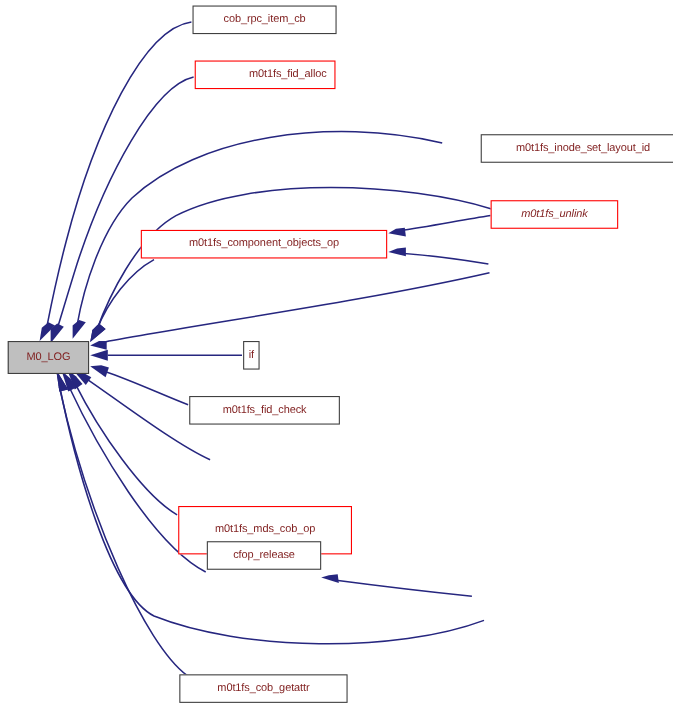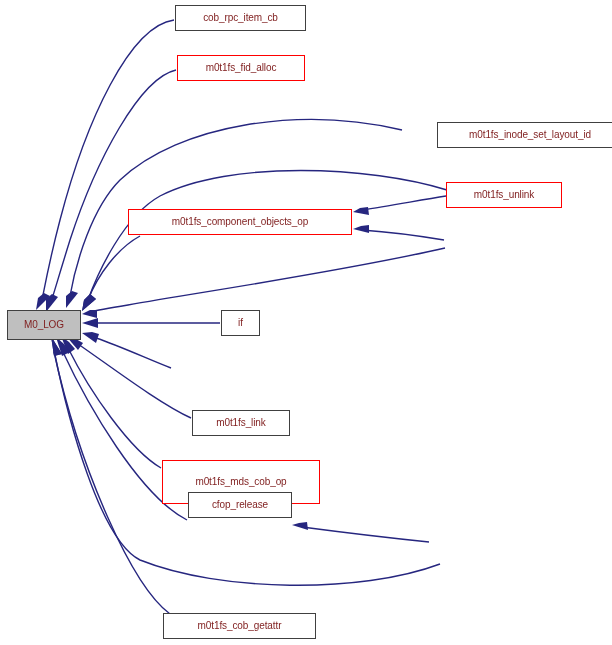--- a/index.html
+++ b/index.html
@@ -160,45 +160,45 @@
   <div id="node-layer">
 
     <div class="node current" style="left:7px;  top:310px; width:74px;  height:30px;">
       <span class="node-label">M0_LOG</span>
     </div>
 
     <div class="node" style="left:175px; top:5px;   width:131px; height:26px;">
       <span class="node-label">cob_rpc_item_cb</span>
     </div>
 
-    <div class="node red" style="left:177px; top:55px;  width:128px; height:26px;">
+    <div class="node red" style="left:177px; top:55px;  width:128px; height:26px;justify-content:flex-end;">
       <span class="node-label">m0t1fs_fid_alloc</span>
     </div>
 
     <div class="node" style="left:401px; top:122px; width:186px; height:26px;margin-left:36px;">
       <span class="node-label">m0t1fs_inode_set_layout_id</span>
     </div>
 
-    <div class="node red" style="left:446px; top:182px; width:116px; height:26px;">
+    <div class="node red" style="left:446px; top:182px; width:116px; height:26px;font-style:italic;">
       <span class="node-label">m0t1fs_unlink</span>
     </div>
 
     <div class="node red" style="left:128px; top:209px; width:224px; height:26px;">
       <span class="node-label">m0t1fs_component_objects_op</span>
     </div>
 
 
-    <div class="node" style="left:221px; top:310px; width:39px;  height:26px;">
+    <div class="node" style="left:221px; top:310px; width:15px;  height:26px;">
       <span class="node-label">if</span>
     </div>
 
-
-    <div class="node" style="left:192px; top:410px; width:98px;  height:26px;">
-      <span class="node-label">m0t1fs_link</span>
-    </div>
+    <div class="node" style="left:172px; top:360px; width:137px; height:26px;">
+      <span class="node-label">m0t1fs_fid_check</span>
+    </div>
+
 
     <div class="node red" style="left:162px; top:460px; width:158px; height:44px;">
       <span class="node-label">m0t1fs_mds_cob_op</span>
     </div>
 
     <div class="node" style="left:188px; top:492px; width:104px; height:26px;">
       <span class="node-label">cfop_release</span>
     </div>
 
 

